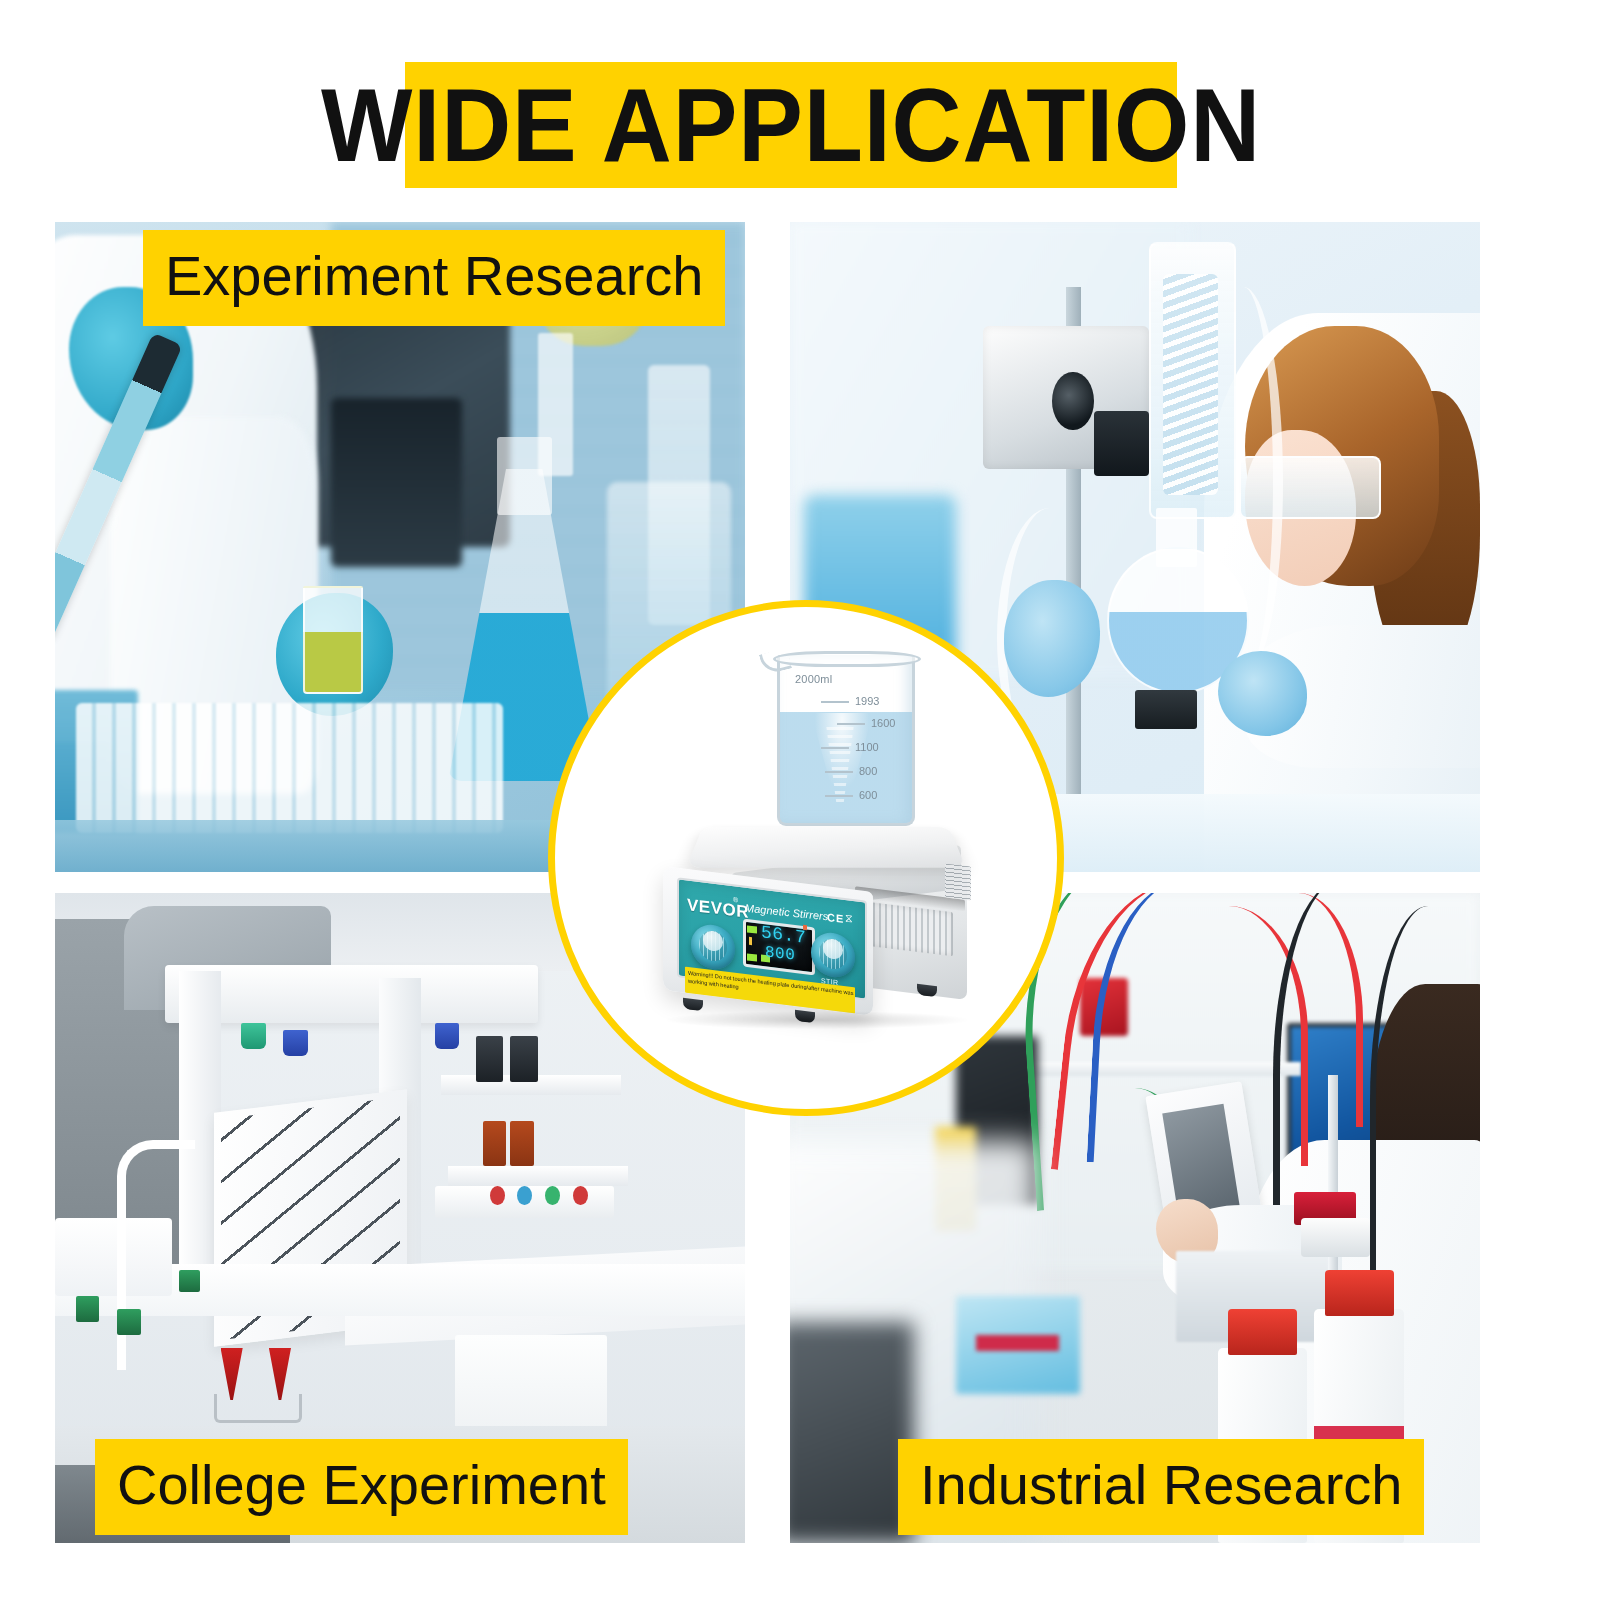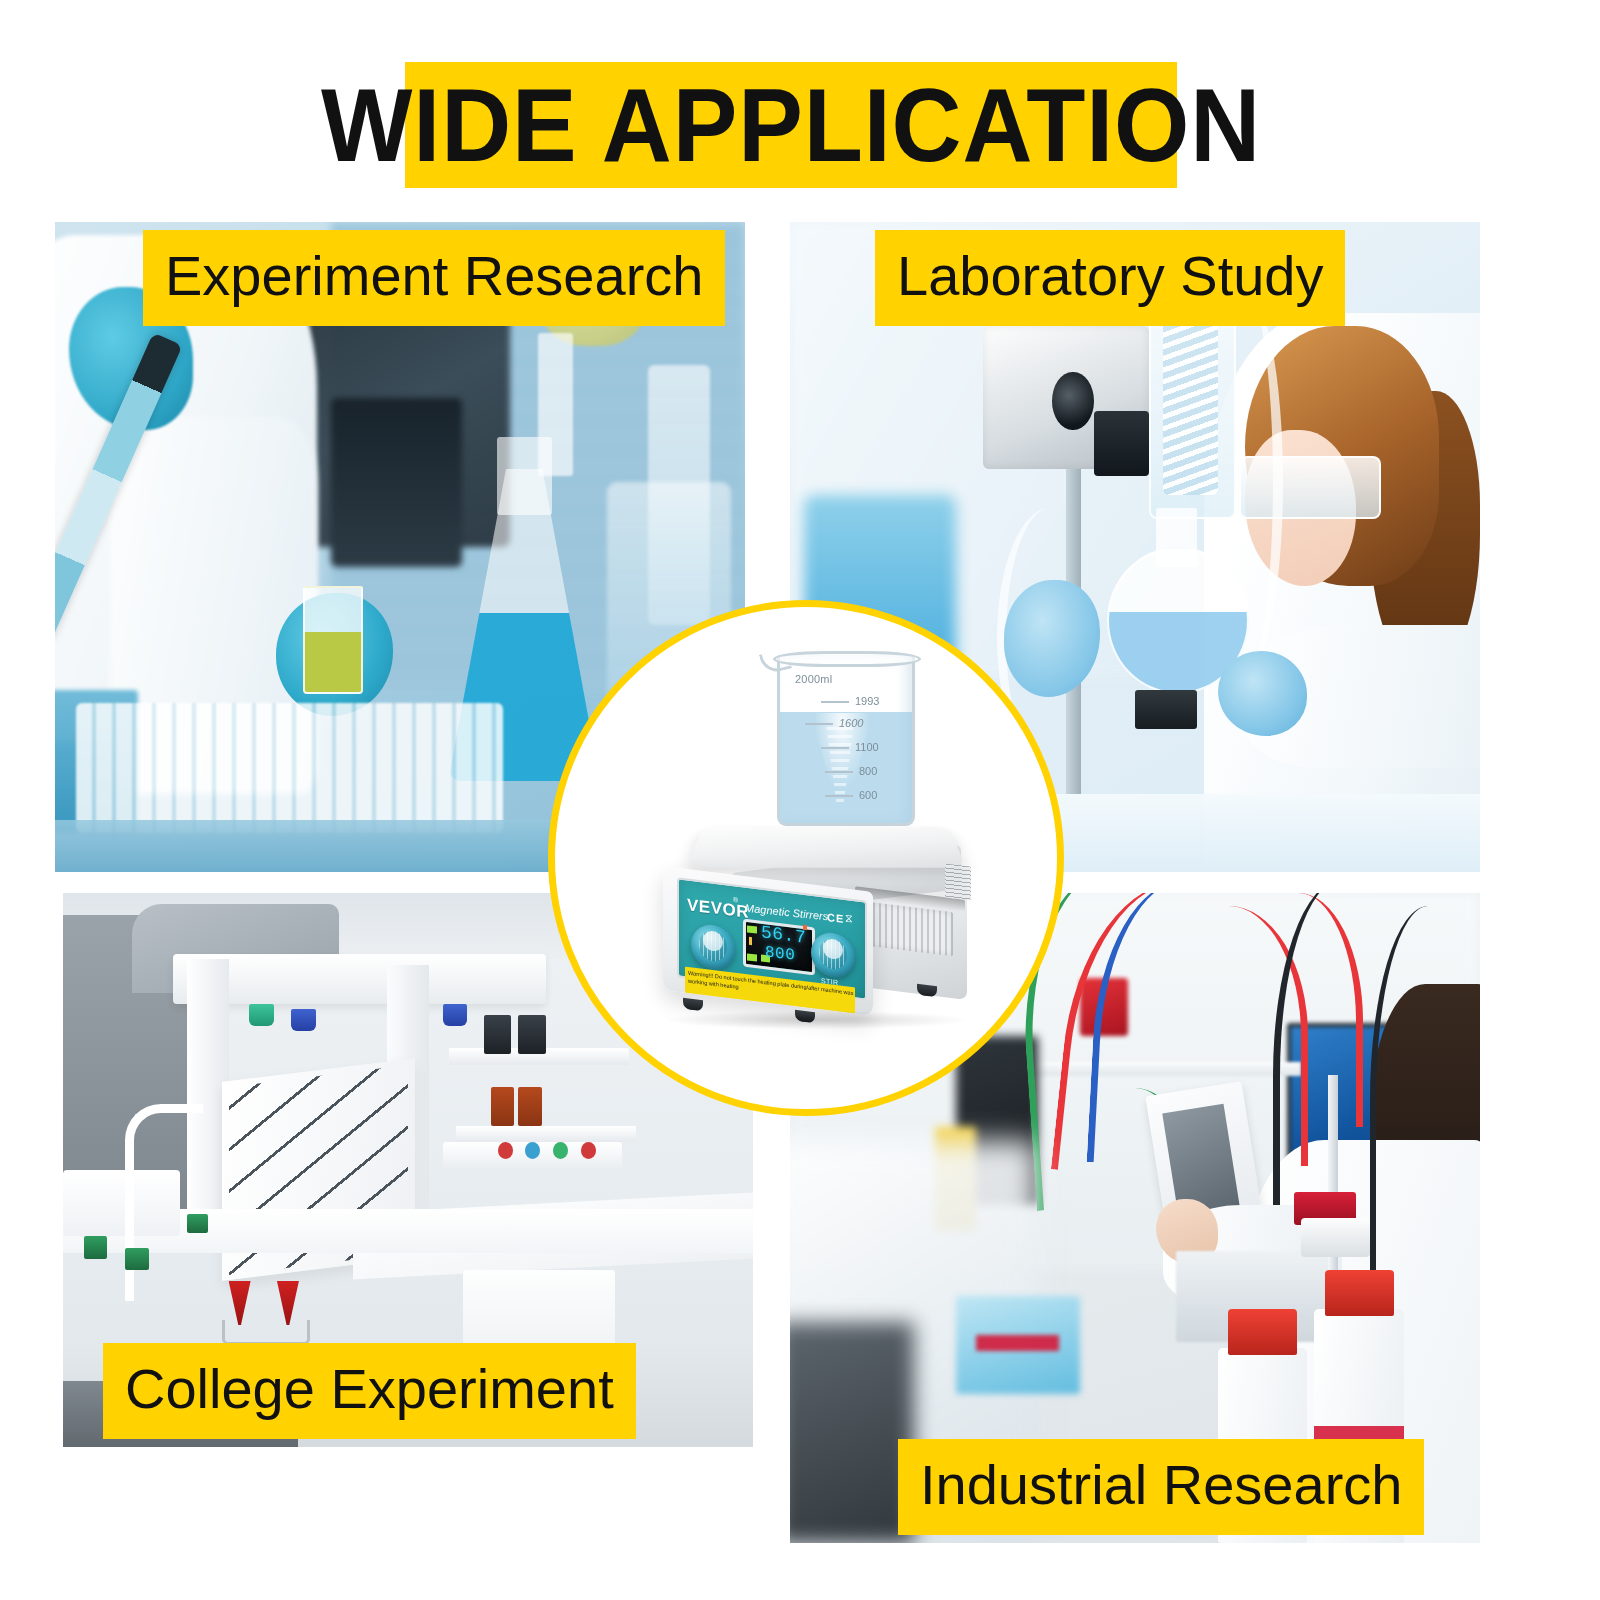--- a/index.html
+++ b/index.html
@@ -46,21 +46,21 @@
     width: 1490px;
     height: 1321px;
   }
   .panel {
     position: absolute;
     overflow: hidden;
     background: #dfe9f0;
   }
   .panel.tl { left: 0;    top: 0;    width: 690px; height: 650px; }
   .panel.tr { left: 735px;top: 0;    width: 690px; height: 650px; }
-  .panel.bl { left: 8px;    top: 671px;width: 690px; height: 554px; }
+  .panel.bl { left: 0;    top: 671px;width: 690px; height: 650px; }
   .panel.br { left: 735px;top: 671px;width: 690px; height: 650px; }
 
   .panel .scene { position: absolute; inset: 0; }
 
   
   .caption {
     position: absolute;
     background: #FFD200;
     color: #111;
     font-size: 56px;
@@ -382,21 +382,21 @@
     border-radius: 0 0 0 18px; transform: rotate(-14deg);
   }
   .beaker-cap-label {
     position:absolute; left:240px; top:66px; font-size:11px; color:#7e8e99; letter-spacing:.2px;
   }
   .grad { position:absolute; font-size:11px; color:#7e8e99; }
   .grad::before {
     content:""; position:absolute; left:-34px; top:6px; width:28px; height:1.5px; background:#b3c3cd;
   }
   .g2000 { left: 300px; top: 88px; }
-  .g1600 { left: 284px; top: 110px; font-style: italic; }
+  .g1600 { left: 316px; top: 110px; }
   .g1200 { left: 300px; top: 134px; }
   .g800  { left: 304px; top: 158px; }
   .g400  { left: 304px; top: 182px; }
   .vortex {
     position:absolute; left: 256px; top: 106px; width: 62px; height: 86px;
     background: radial-gradient(ellipse at 50% 8%, rgba(255,255,255,.85), rgba(255,255,255,0) 62%);
     clip-path: polygon(0 0, 100% 0, 62% 100%, 38% 100%);
   }
   .vortex2 {
     position:absolute; left: 268px; top: 120px; width: 34px; height: 78px;
@@ -596,21 +596,20 @@
       <div class="tr-motor-blk"></div>
       <div class="tr-hose1"></div>
       <div class="tr-hose2"></div>
       <div class="tr-rbf-neck"></div>
       <div class="tr-rbf"></div>
       <div class="tr-clamp"></div>
       <div class="tr-glove1"></div>
       <div class="tr-glove2"></div>
       <div class="tr-bench"></div>
     </div>
-    <div class="caption cap-tr">Laboratory Study</div>
   </div>
 
   <div class="panel bl">
     <div class="scene">
       <div class="bl-ceil"></div>
       <div class="bl-darkwall"></div>
       <div class="bl-hoodtop"></div>
       <div class="bl-hoodbar"></div>
       <div class="bl-nozA"></div>
       <div class="bl-nozB"></div>

